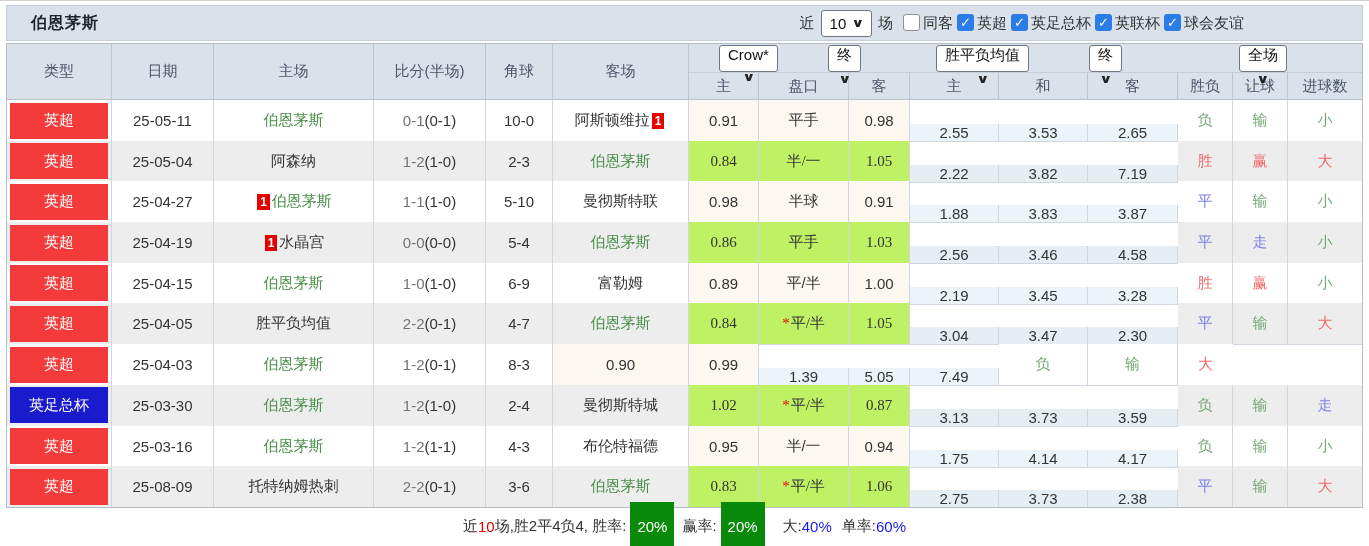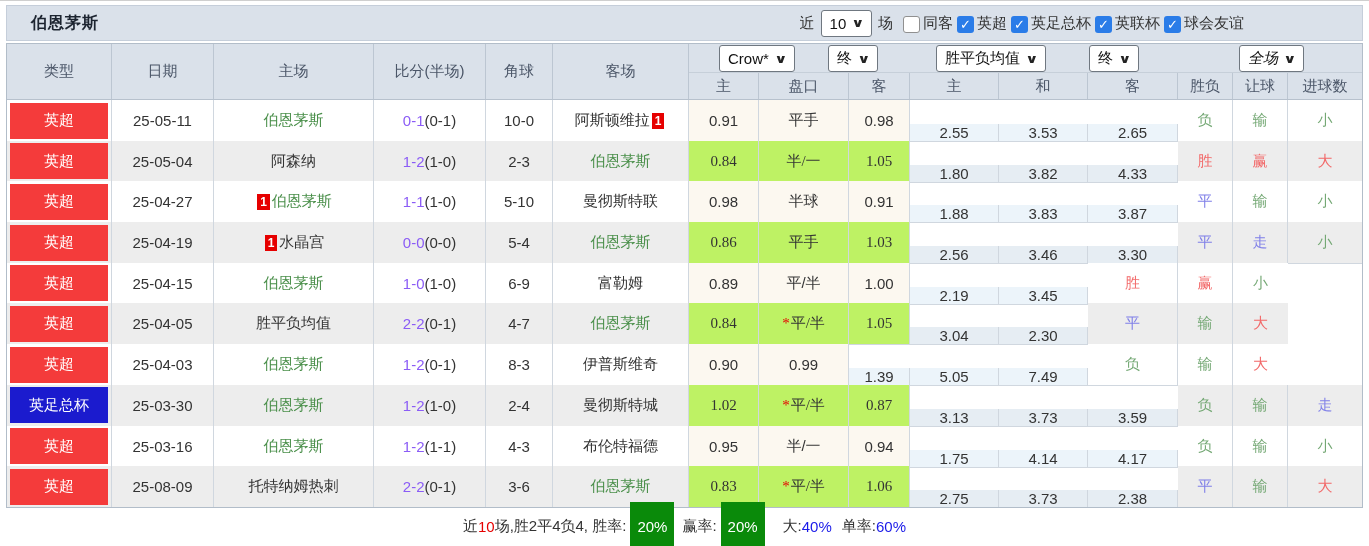--- a/index.html
+++ b/index.html
@@ -8,38 +8,38 @@
 
   
   .topbar{position:absolute;left:6px;right:6px;top:4px;height:36px;background:#dae1ea;
           border:1px solid #c5ceda;display:flex;align-items:center;box-sizing:border-box;}
   .title{font-size:16px;font-weight:bold;color:#1c2430;margin-left:24px;letter-spacing:1px;}
   .controls{margin-left:auto;margin-right:118px;display:flex;align-items:center;gap:6px;
             font-size:15px;color:#333;}
   .selectbox{display:inline-flex;align-items:center;gap:7px;background:#fff;border:1px solid #6f7780;
              border-radius:3px;height:25px;padding:0 8px;font-size:15px;color:#111;cursor:pointer;}
   .selectbox .chev{font-size:12px;font-weight:bold;color:#222;transform:scaleX(1.35);}
-  .cb-item{display:inline-flex;align-items:flex-end;gap:3px;margin-left:4px;}
+  .cb-item{display:inline-flex;align-items:flex-start;gap:3px;margin-left:4px;}
   .cb{width:17px;height:17px;border-radius:3px;box-sizing:border-box;display:inline-flex;
       align-items:center;justify-content:center;cursor:pointer;}
   .cb.checked{background:#2a7ce8;color:#fff;font-size:13px;font-weight:bold;}
   .cb.unchecked{background:#fff;border:1px solid #909090;}
   .cb-label{color:#333;}
 
   
   .tablewrap{position:absolute;left:6px;top:42px;width:1357px;box-sizing:border-box;
              border:1px solid #b2bdc9;background:#fff;}
   .grid{display:grid;grid-template-columns:105px 102px 160px 112px 67px 136px 70px 90px 61px 89px 89px 90px 55px 55px 74px;}
   .thead{background:#dae1ea;border-bottom:1px solid #b7c1cd;}
   .thead .grid{grid-template-rows:29px 26px;}
   .th{display:flex;align-items:center;justify-content:center;font-size:15px;color:#4b5668;
       border-right:1px solid #bcc6d2;box-sizing:border-box;}
   .th.span2{grid-row:1/3;}
   .band{grid-column:7/16;grid-row:1;position:relative;border-bottom:1px solid #c6cfd9;box-sizing:border-box;}
-  .band .selectbox{position:absolute;top:1px;height:25px;}
+  .band .selectbox{position:absolute;top:1px;height:25px;flex-direction:column;}
   .sub{grid-row:2;}
   .sub:last-child{border-right:none;}
 
   
   .row{height:40.7px;box-sizing:border-box;}
   .cell{display:flex;align-items:center;justify-content:center;font-size:15px;color:#333;
         border-right:1px solid #d0d7df;border-bottom:1px solid #d0d7df;box-sizing:border-box;background:#fff;}
   .row .cell:last-child{border-right:none;}
   .row:last-child .cell{border-bottom:none;}
   .row.even .cell{background:#ededed;}
@@ -49,21 +49,21 @@
   .row.even .cell.eu{background:#e6edf3;}
 
   .badge{width:calc(100% - 6px);height:calc(100% - 5px);display:flex;align-items:center;
          justify-content:center;color:#fff;font-size:15px;}
   .badge.red{background:#f43b3b;}
   .badge.blue{background:#1b1bce;}
   .team{color:#333;cursor:pointer;}
   .team.self{color:#4a8f4a;}
   .card{background:#e60000;color:#fff;font-size:12px;font-weight:bold;line-height:16px;
         padding:0 3px;margin:0 2px;}
-  .ft{color:#8b5cf6;}
+  .ft{color:#737373;}
   .ht{color:#333;}
   .star{color:#e60000;margin-right:1px;}
   .t-red{color:#f26a6a;}
   .t-green{color:#74a874;}
   .t-blue{color:#8080e8;}
 
   
   .summary{position:absolute;left:0;right:0;top:509px;height:32px;display:flex;align-items:center;
            justify-content:center;font-size:15px;color:#333;}
   .summary .red{color:#e60000;}
@@ -130,21 +130,21 @@
             <span class="chev">∨</span>
           </span>
           <span class="selectbox" style="left:247px;">
             <span>胜平负均值</span>
             <span class="chev">∨</span>
           </span>
           <span class="selectbox" style="left:400px;">
             <span>终</span>
             <span class="chev">∨</span>
           </span>
-          <span class="selectbox" style="left:550px;font-style:italic;">
+          <span class="selectbox" style="left:550px;">
             <span>全场</span>
             <span class="chev">∨</span>
           </span>
         </div>
 
         <div class="th sub" style="grid-column:7">主</div>
         <div class="th sub" style="grid-column:8">盘口</div>
         <div class="th sub" style="grid-column:9">客</div>
         <div class="th sub" style="grid-column:10">主</div>
         <div class="th sub" style="grid-column:11">和</div>
@@ -196,23 +196,23 @@
             <span class="ft">1-2</span>
             <span class="ht">(1-0)</span>
           </div>
     <div class="cell d-corner">2-3</div>
     <div class="cell d-away">
             <span class="team self">伯恩茅斯</span>
           </div>
     <div class="cell ah d-ah-h">0.84</div>
     <div class="cell ah d-ah-line">半/一</div>
     <div class="cell ah d-ah-a">1.05</div>
-    <div class="cell eu d-eu-h">1.80</div>
+    <div class="cell eu d-eu-h">2.22</div>
     <div class="cell eu d-eu-d">3.82</div>
-    <div class="cell eu d-eu-a">4.33</div>
+    <div class="cell eu d-eu-a">7.19</div>
     <div class="cell d-r1 t-red">胜</div>
     <div class="cell d-r2 t-red">赢</div>
     <div class="cell d-r3 t-red">大</div>
   </div>
 
   <div class="row grid">
     <div class="cell">
             <span class="badge red">英超</span>
           </div>
     <div class="cell d-date">25-04-27</div>
@@ -254,21 +254,21 @@
           </div>
     <div class="cell d-corner">5-4</div>
     <div class="cell d-away">
             <span class="team self">伯恩茅斯</span>
           </div>
     <div class="cell ah d-ah-h">0.86</div>
     <div class="cell ah d-ah-line">平手</div>
     <div class="cell ah d-ah-a">1.03</div>
     <div class="cell eu d-eu-h">2.56</div>
     <div class="cell eu d-eu-d">3.46</div>
-    <div class="cell eu d-eu-a">3.30</div>
+    <div class="cell eu d-eu-a">4.58</div>
     <div class="cell d-r1 t-blue">平</div>
     <div class="cell d-r2 t-blue">走</div>
     <div class="cell d-r3 t-green">小</div>
   </div>
 
   <div class="row grid">
     <div class="cell">
             <span class="badge red">英超</span>
           </div>
     <div class="cell d-date">25-04-15</div>
@@ -281,20 +281,21 @@
           </div>
     <div class="cell d-corner">6-9</div>
     <div class="cell d-away">
             <span class="team">富勒姆</span>
           </div>
     <div class="cell ah d-ah-h">0.89</div>
     <div class="cell ah d-ah-line">平/半</div>
     <div class="cell ah d-ah-a">1.00</div>
     <div class="cell eu d-eu-h">2.19</div>
     <div class="cell eu d-eu-d">3.45</div>
+    <div class="cell eu d-eu-a">3.28</div>
     <div class="cell d-r1 t-red">胜</div>
     <div class="cell d-r2 t-red">赢</div>
     <div class="cell d-r3 t-green">小</div>
   </div>
 
   <div class="row grid even">
     <div class="cell">
             <span class="badge red">英超</span>
           </div>
     <div class="cell d-date">25-04-05</div>
@@ -306,42 +307,40 @@
             <span class="ht">(0-1)</span>
           </div>
     <div class="cell d-corner">4-7</div>
     <div class="cell d-away">
             <span class="team self">伯恩茅斯</span>
           </div>
     <div class="cell ah d-ah-h">0.84</div>
     <div class="cell ah d-ah-line"><span class="star">*</span>平/半</div>
     <div class="cell ah d-ah-a">1.05</div>
     <div class="cell eu d-eu-h">3.04</div>
+    <div class="cell eu d-eu-d">3.47</div>
     <div class="cell eu d-eu-a">2.30</div>
     <div class="cell d-r1 t-blue">平</div>
     <div class="cell d-r2 t-green">输</div>
     <div class="cell d-r3 t-red">大</div>
   </div>
 
   <div class="row grid">
     <div class="cell">
             <span class="badge red">英超</span>
           </div>
     <div class="cell d-date">25-04-03</div>
     <div class="cell d-home">
             <span class="team self">伯恩茅斯</span>
           </div>
     <div class="cell">
             <span class="ft">1-2</span>
             <span class="ht">(0-1)</span>
           </div>
     <div class="cell d-corner">8-3</div>
-    <div class="cell d-away">
-            <span class="team">伊普斯维奇</span>
-          </div>
     <div class="cell ah d-ah-h">0.90</div>
     <div class="cell ah d-ah-a">0.99</div>
     <div class="cell eu d-eu-h">1.39</div>
     <div class="cell eu d-eu-d">5.05</div>
     <div class="cell eu d-eu-a">7.49</div>
     <div class="cell d-r1 t-green">负</div>
     <div class="cell d-r2 t-green">输</div>
     <div class="cell d-r3 t-red">大</div>
   </div>
 

